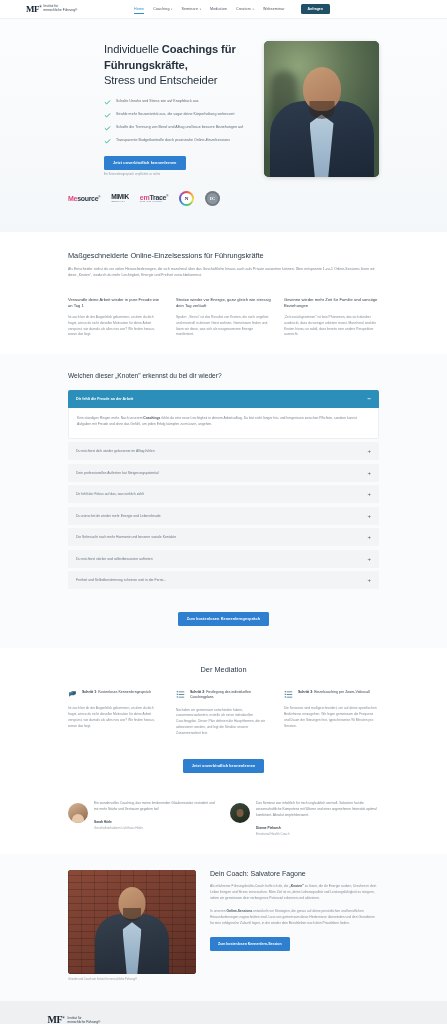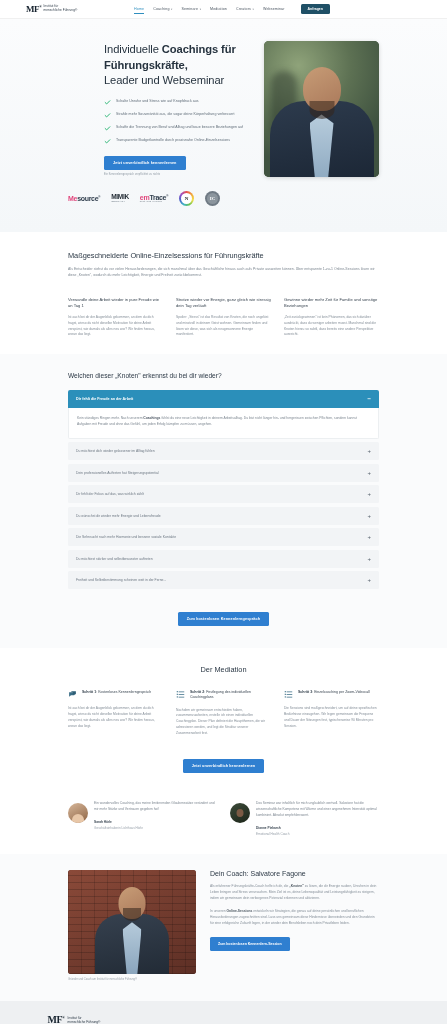--- a/index.html
+++ b/index.html
@@ -374,21 +374,21 @@
     </nav>
   </div>
 </header>
 
 <section class="hero">
   <div class="wrap">
     <div class="hero-grid">
       <div class="hero-left">
         <h1 class="hero-title">
           <span>Individuelle </span><b>Coachings für Führungskräfte,</b><br>
-          <span>Leader und Webseminar</span>
+          <span>Stress und Entscheider</span>
         </h1>
         <div class="hero-list">
           <div class="hero-li">
             <svg class="check" viewBox="0 0 24 24">
                 <path d="M20 6 9 17l-5-5" fill="none" stroke="#2bb673" stroke-width="3.4" stroke-linecap="round" stroke-linejoin="round"></path>
               </svg>
             <span>Schalte Unruhe und Stress wie auf Knopfdruck aus</span>
           </div>
           <div class="hero-li">
             <svg class="check" viewBox="0 0 24 24">

